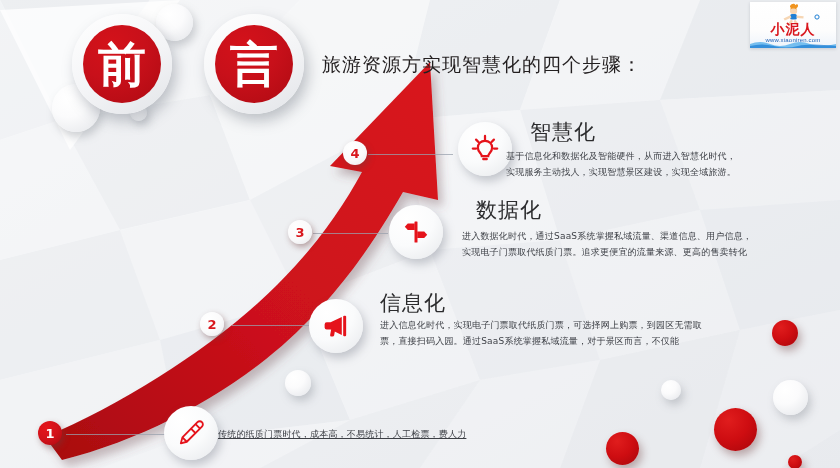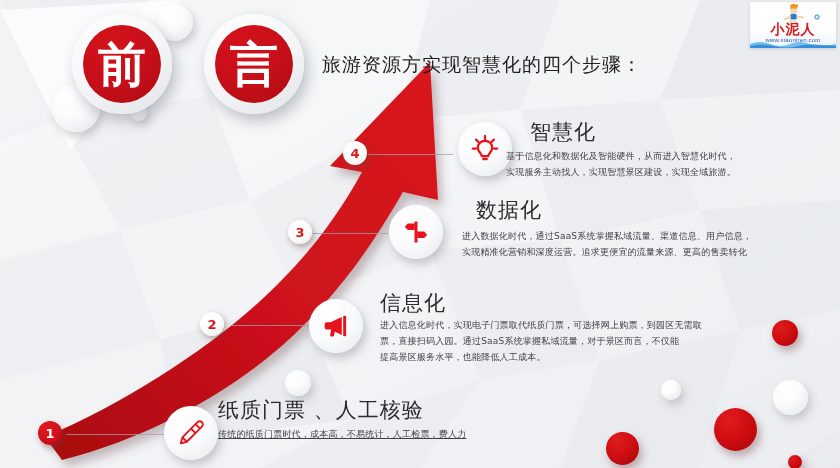--- a/index.html
+++ b/index.html
@@ -230,58 +230,56 @@
       <g fill="#e5131b">
         <rect x="14.3" y="4" width="3.4" height="24" rx="0.6"></rect>
         <path d="M14.6 6.2 H6.6 L3.2 9.9 L6.6 13.6 H14.6 Z"></path>
         <path d="M17.4 15.4 H25.4 L28.8 19.1 L25.4 22.8 H17.4 Z"></path>
       </g>
     </svg>
   </div>
   <div class="step-head" style="left:476px;top:196px;">数据化</div>
   <div class="step-body" style="left:462px;top:228px;">
     <span class="ln">进入数据化时代，通过SaaS系统掌握私域流量、渠道信息、用户信息，</span>
-    <span class="ln">实现精准化营销和深度运营。追求更便宜的流量来源、更高的售卖转化</span>
+    <span class="ln">实现电子门票取代纸质门票。追求更便宜的流量来源、更高的售卖转化</span>
   </div>
 
   <div class="conn" style="left:232px;top:325px;width:78px;"></div>
   <div class="badge light" style="left:200px;top:312px;">
     <span>2</span>
   </div>
   <div class="icon-disc" style="left:309px;top:299px;">
     <svg width="28" height="28" viewBox="0 0 32 32">
       <g fill="#e5131b">
         <path d="M22.6 5.6 L9.8 11.8 H5.4 A2.4 2.4 0 0 0 3 14.2 v3.4 A2.4 2.4 0 0 0 5.4 20 H9.8 L22.6 26.3 Z"></path>
         <rect x="24.2" y="4.2" width="3.4" height="23.6" rx="1.2"></rect>
         <path d="M10.4 20.4 H15 l-1.1 6.1 a2 2 0 0 1-2 1.6 h-1 a1.6 1.6 0 0 1-1.6-1.9 Z"></path>
       </g>
     </svg>
   </div>
   <div class="step-head" style="left:380px;top:289px;text-align:right;">信息化</div>
   <div class="step-body" style="left:380px;top:317px;">
     <span class="ln">进入信息化时代，实现电子门票取代纸质门票，可选择网上购票，到园区无需取</span>
     <span class="ln">票，直接扫码入园。通过SaaS系统掌握私域流量，对于景区而言，不仅能</span>
-    <span class="ln">提高景区服务水平，也能降低人工成本。</span>
   </div>
 
   <div class="conn" style="left:66px;top:434px;width:100px;"></div>
   <div class="badge solid" style="left:38px;top:421px;">
     <span>1</span>
   </div>
   <div class="icon-disc" style="left:164px;top:406px;">
     <svg width="28" height="28" viewBox="0 0 32 32">
       <g stroke="#e5131b" stroke-width="2.1" fill="none" stroke-linejoin="round">
         <path d="M23.4 3.6 a3.6 3.6 0 0 1 5.1 5.1 L11.2 26 L4.4 27.8 L6.2 21 Z"></path>
         <line x1="21.2" y1="5.8" x2="26.3" y2="10.9"></line>
         <line x1="6.2" y1="21" x2="11.2" y2="26"></line>
         <line x1="16" y1="11" x2="21" y2="16"></line>
       </g>
     </svg>
   </div>
-  <div class="step-head" style="left:218px;top:396px;">纸质门票 、人工核验</div>
   <div class="step-body" style="left:218px;top:426px;text-decoration:underline;">
     <span class="ln">传统的纸质门票时代，成本高，不易统计，人工检票，费人力</span>
   </div>
 
   <div id="logo">
     <svg width="86" height="24" viewBox="0 0 86 24" style="position:absolute;left:0;top:0;">
       <g transform="translate(32,1)">
         <path d="M8 3 C9.5 0.4 12.6 0 13.4 2.2 C14.2 0.6 16.4 1 16 3.2 C15.6 5.2 13 6 11.4 5.6 C9.6 5.2 7.4 4.4 8 3 Z" fill="#f0941f"></path>
         <ellipse cx="11.6" cy="8" rx="3.6" ry="3.3" fill="#f6d6b4"></ellipse>
         <path d="M8.4 6.6 c1-1.6 5-1.6 6.2 0 l-.4-2.4 -5.4 .2 z" fill="#f0941f"></path>

